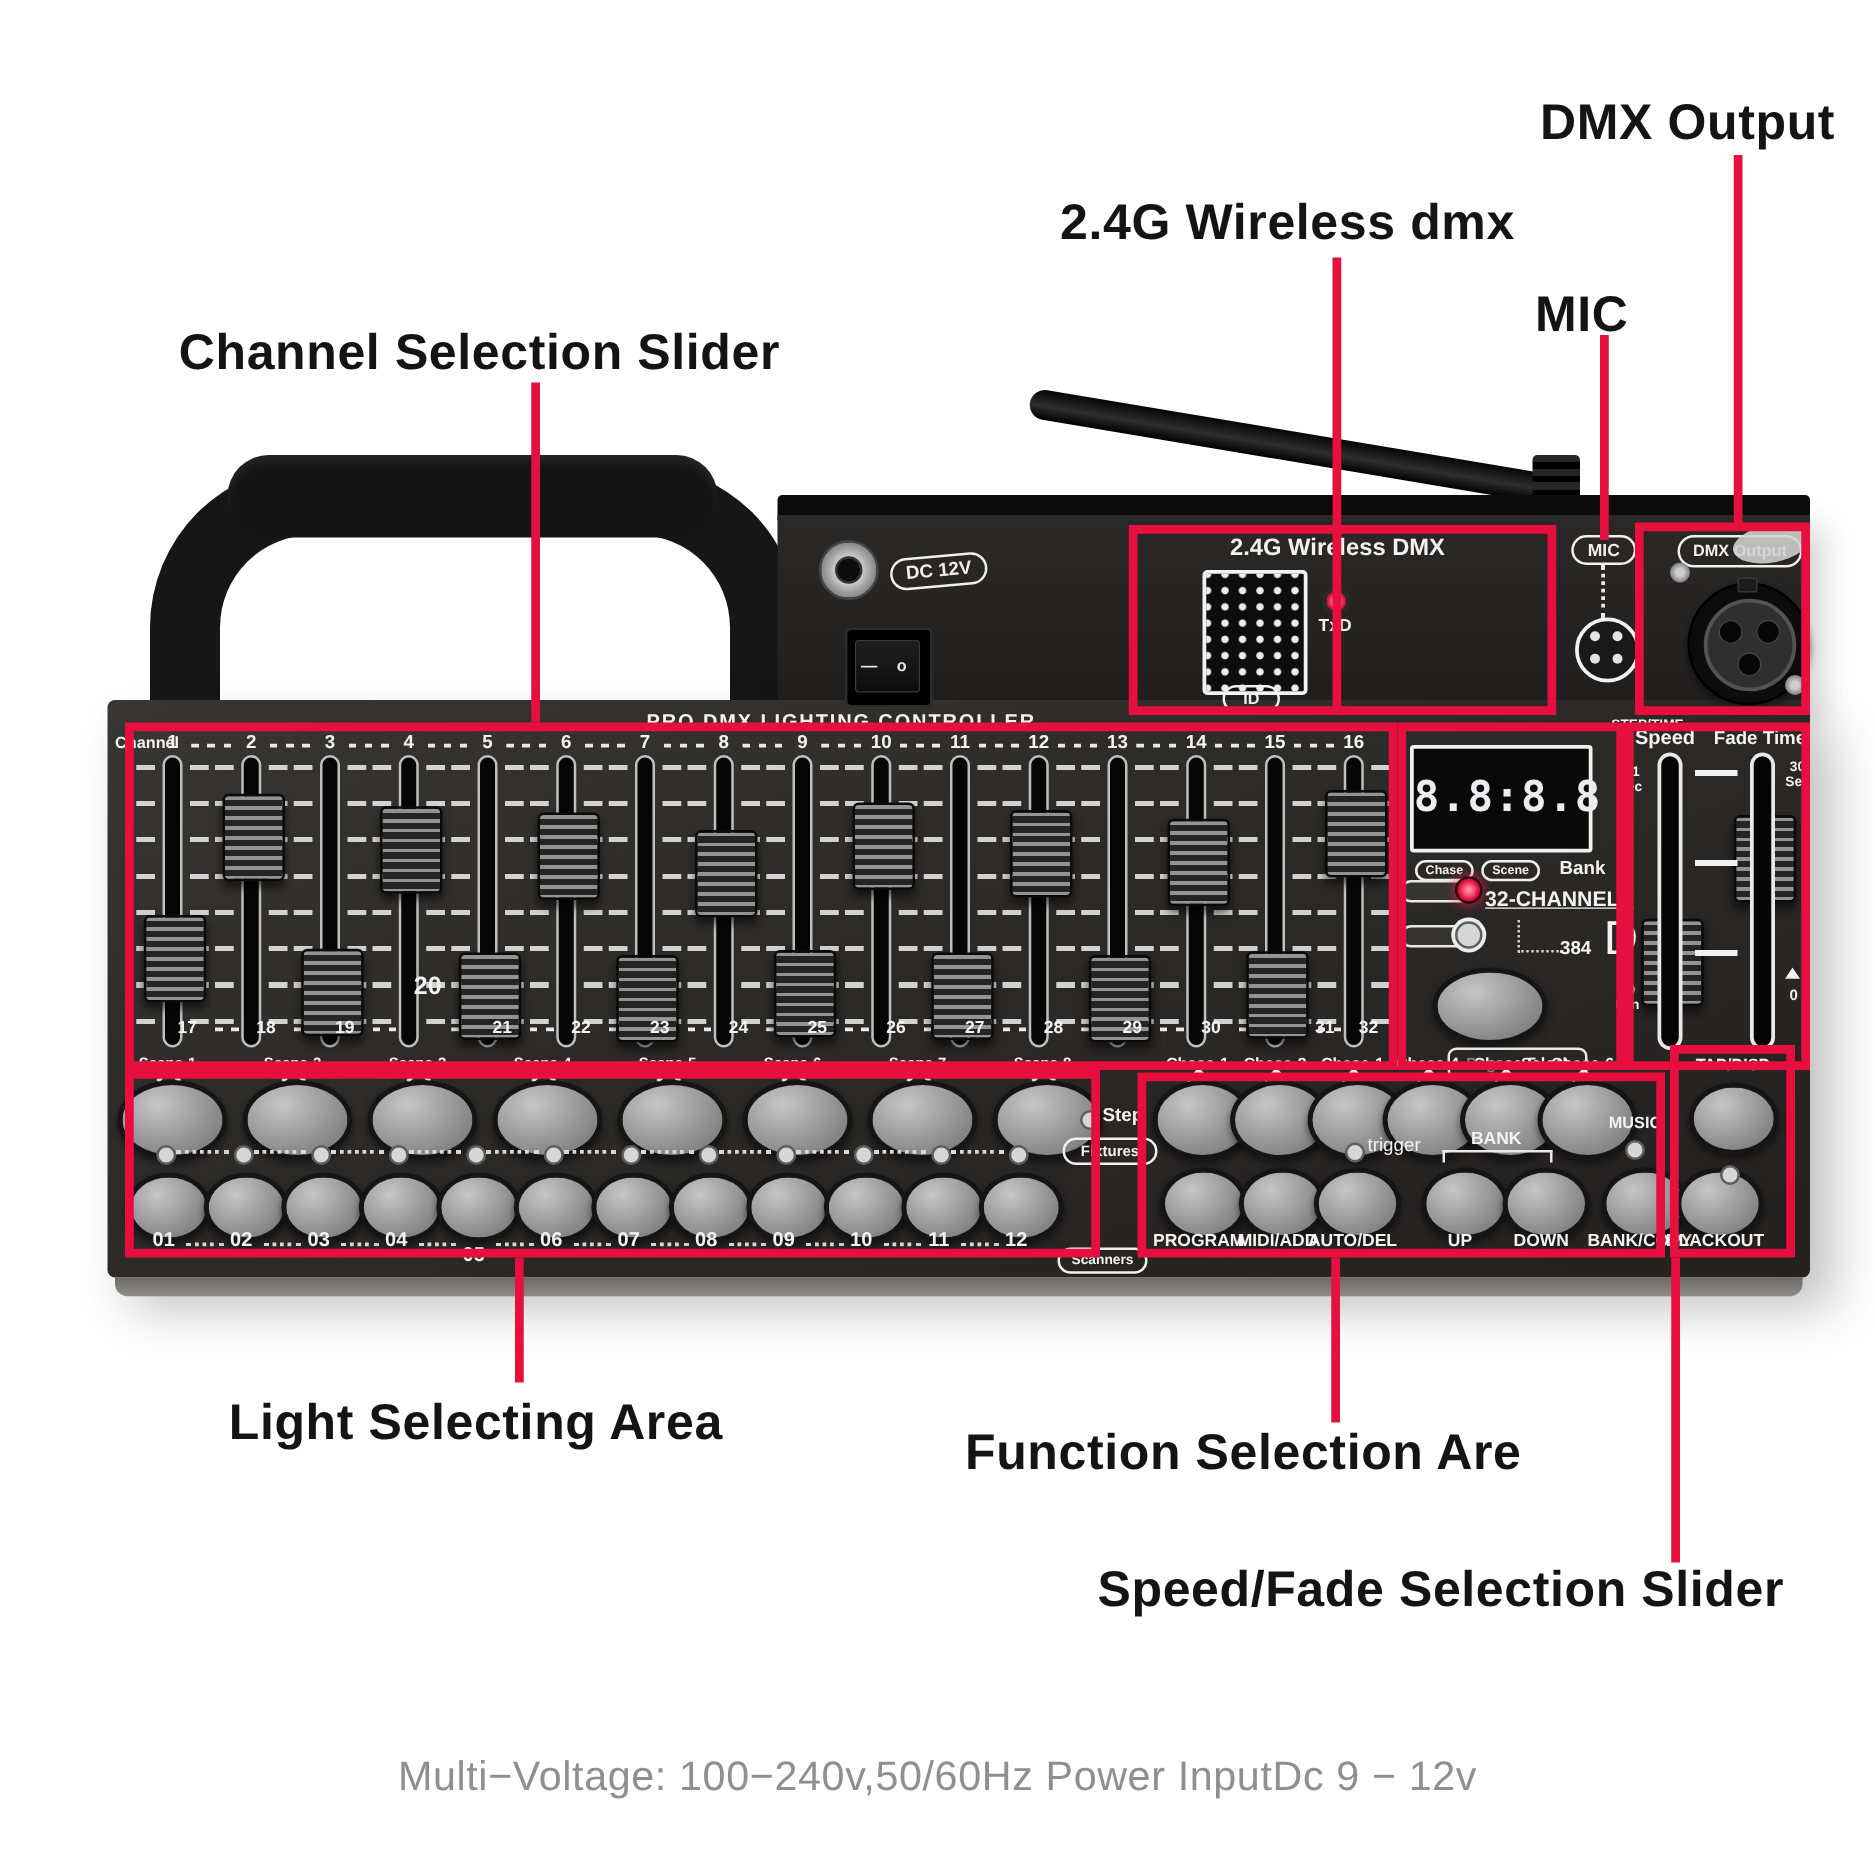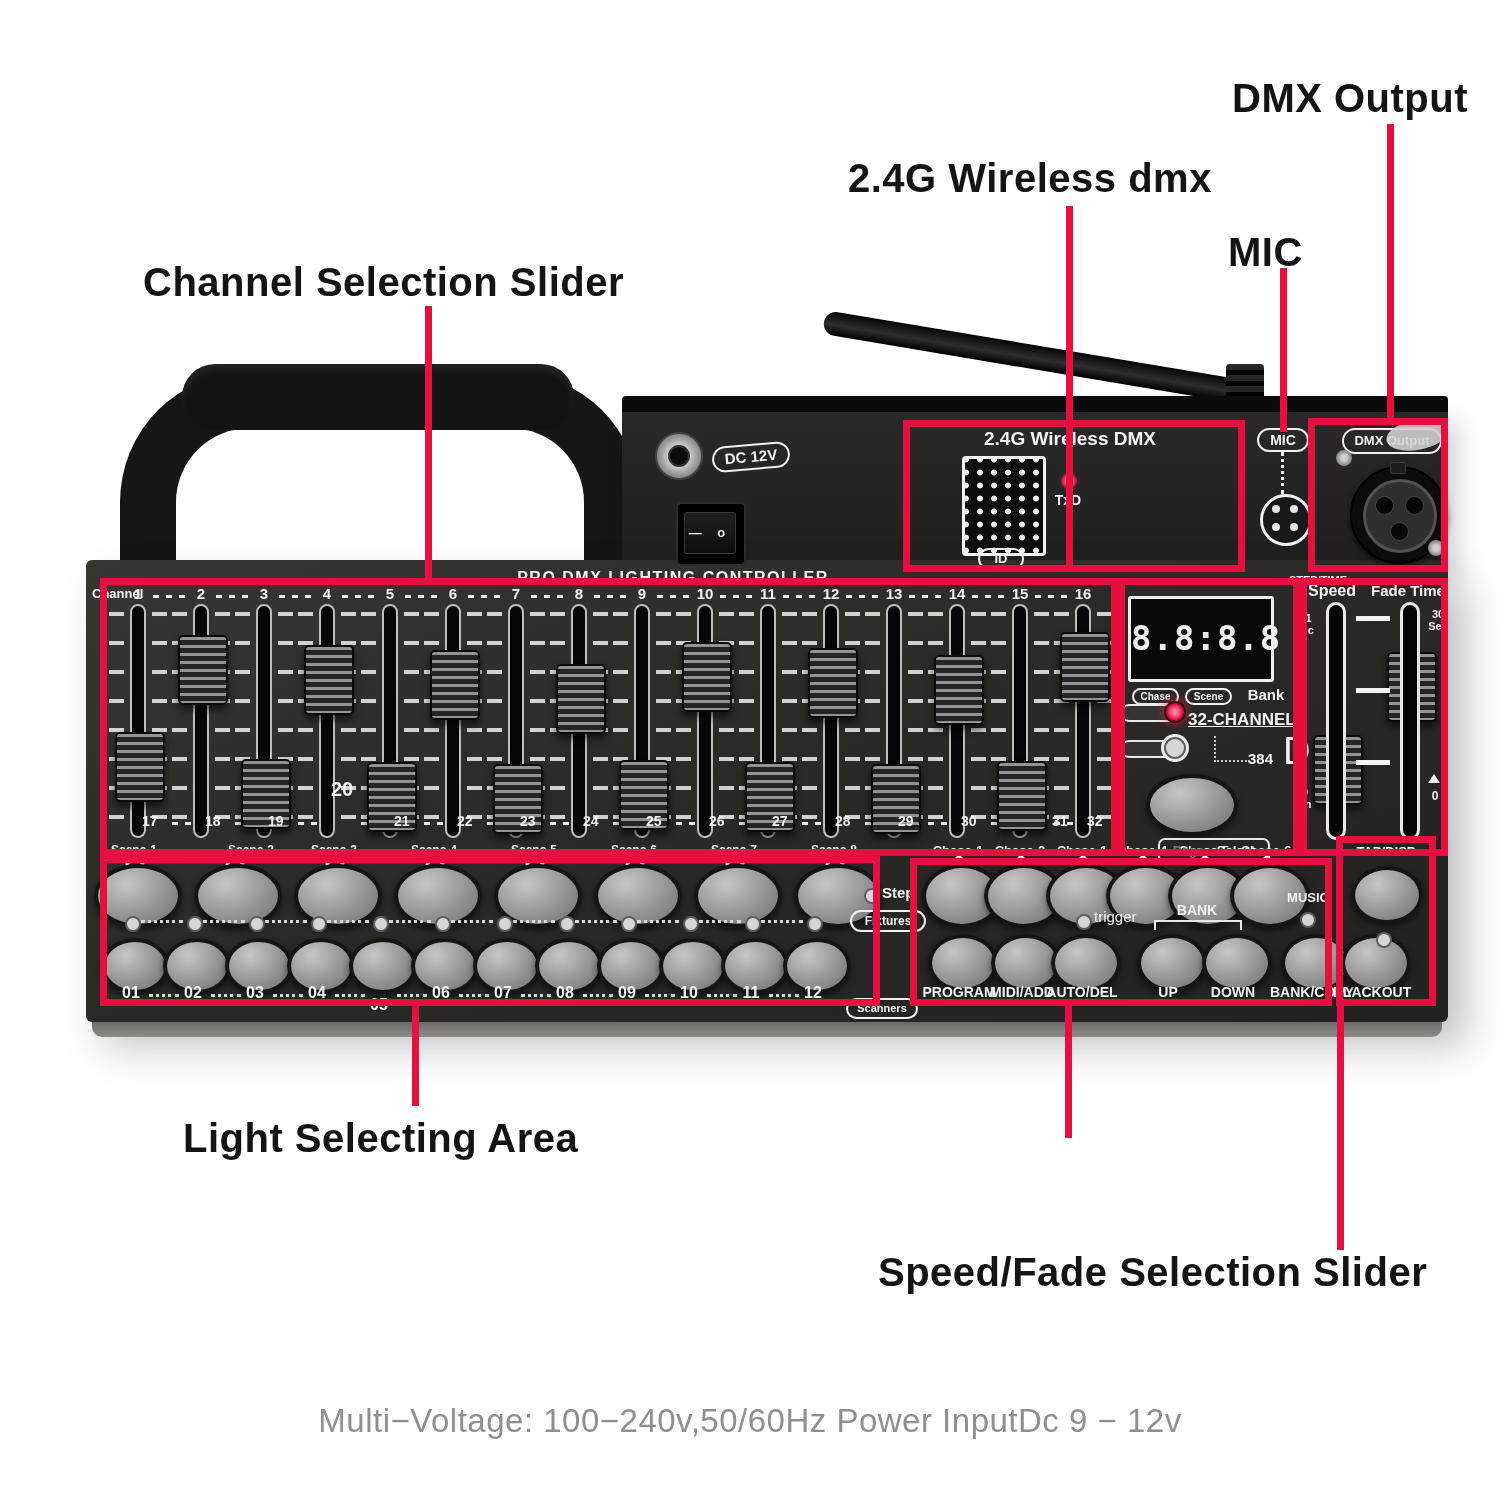--- a/index.html
+++ b/index.html
@@ -233,21 +233,21 @@
       <div class="ticks" style="position: absolute; left: 1054px; top: 612px;"></div>
       <div class="ticks" style="position: absolute; left: 1097px; top: 612px;"></div>
       <div class="slot" style="position: absolute; left: 1075px; top: 604px;"></div>
       <div class="cap" style="position: absolute; left: 1060px; top: 632px;"></div>
       <div class="num" style="position: absolute; left: 1087px; top: 813px; width: 32px; font-size: 14px; text-align: left;">32</div>
       <div class="cap" style="position: absolute; left: 1313px; top: 735px;"></div>
       <div class="cap" style="position: absolute; left: 1387px; top: 652px;"></div>
       <div class="wt" style="position: absolute; left: 94px; top: 843px; width: 80px; font-size: 12px;">Scene-1</div>
       <div class="chev" style="position: absolute; left: 128px; top: 857px;"></div>
       <div class="btn" style="position: absolute; left: 94px; top: 864px; width: 80px; height: 56px;"></div>
-      <div class="wt" style="position: absolute; left: 194px; top: 843px; width: 80px; font-size: 12px; text-align: right;">Scene-2</div>
+      <div class="wt" style="position: absolute; left: 194px; top: 843px; width: 80px; font-size: 12px;">Scene-2</div>
       <div class="chev" style="position: absolute; left: 228px; top: 857px;"></div>
       <div class="btn" style="position: absolute; left: 194px; top: 864px; width: 80px; height: 56px;"></div>
       <div class="wt" style="position: absolute; left: 294px; top: 843px; width: 80px; font-size: 12px;">Scene-3</div>
       <div class="chev" style="position: absolute; left: 328px; top: 857px;"></div>
       <div class="btn" style="position: absolute; left: 294px; top: 864px; width: 80px; height: 56px;"></div>
       <div class="wt" style="position: absolute; left: 394px; top: 843px; width: 80px; font-size: 12px;">Scene-4</div>
       <div class="chev" style="position: absolute; left: 428px; top: 857px;"></div>
       <div class="btn" style="position: absolute; left: 394px; top: 864px; width: 80px; height: 56px;"></div>
       <div class="wt" style="position: absolute; left: 494px; top: 843px; width: 80px; font-size: 12px;">Scene-5</div>
       <div class="chev" style="position: absolute; left: 528px; top: 857px;"></div>
@@ -412,15 +412,16 @@
   <div class="red-line" style="left:1387px;top:124px;height:296px;"></div>
   <div class="red-line" style="left:412px;top:1006px;height:100px;"></div>
   <div class="red-line" style="left:1065px;top:1006px;height:132px;"></div>
   <div class="red-line" style="left:1337px;top:1006px;height:244px;"></div>
 
   <div class="ann" style="left:1232px;top:76px;">DMX Output</div>
   <div class="ann" style="left:848px;top:156px;">2.4G Wireless dmx</div>
   <div class="ann" style="left:1228px;top:230px;">MIC</div>
   <div class="ann" style="left:183px;top:1116px;">Light Selecting Area</div>
   <div class="ann" style="left:143px;top:260px;">Channel Selection Slider</div>
+  <div class="ann" style="left:772px;top:1140px;">Function Selection Are</div>
   <div class="ann" style="left:878px;top:1250px;">Speed/Fade Selection Slider</div>
   <div id="footer-text">Multi−Voltage:  100−240v,50/60Hz Power InputDc 9 − 12v</div>
 </div>
 
 </body></html>

